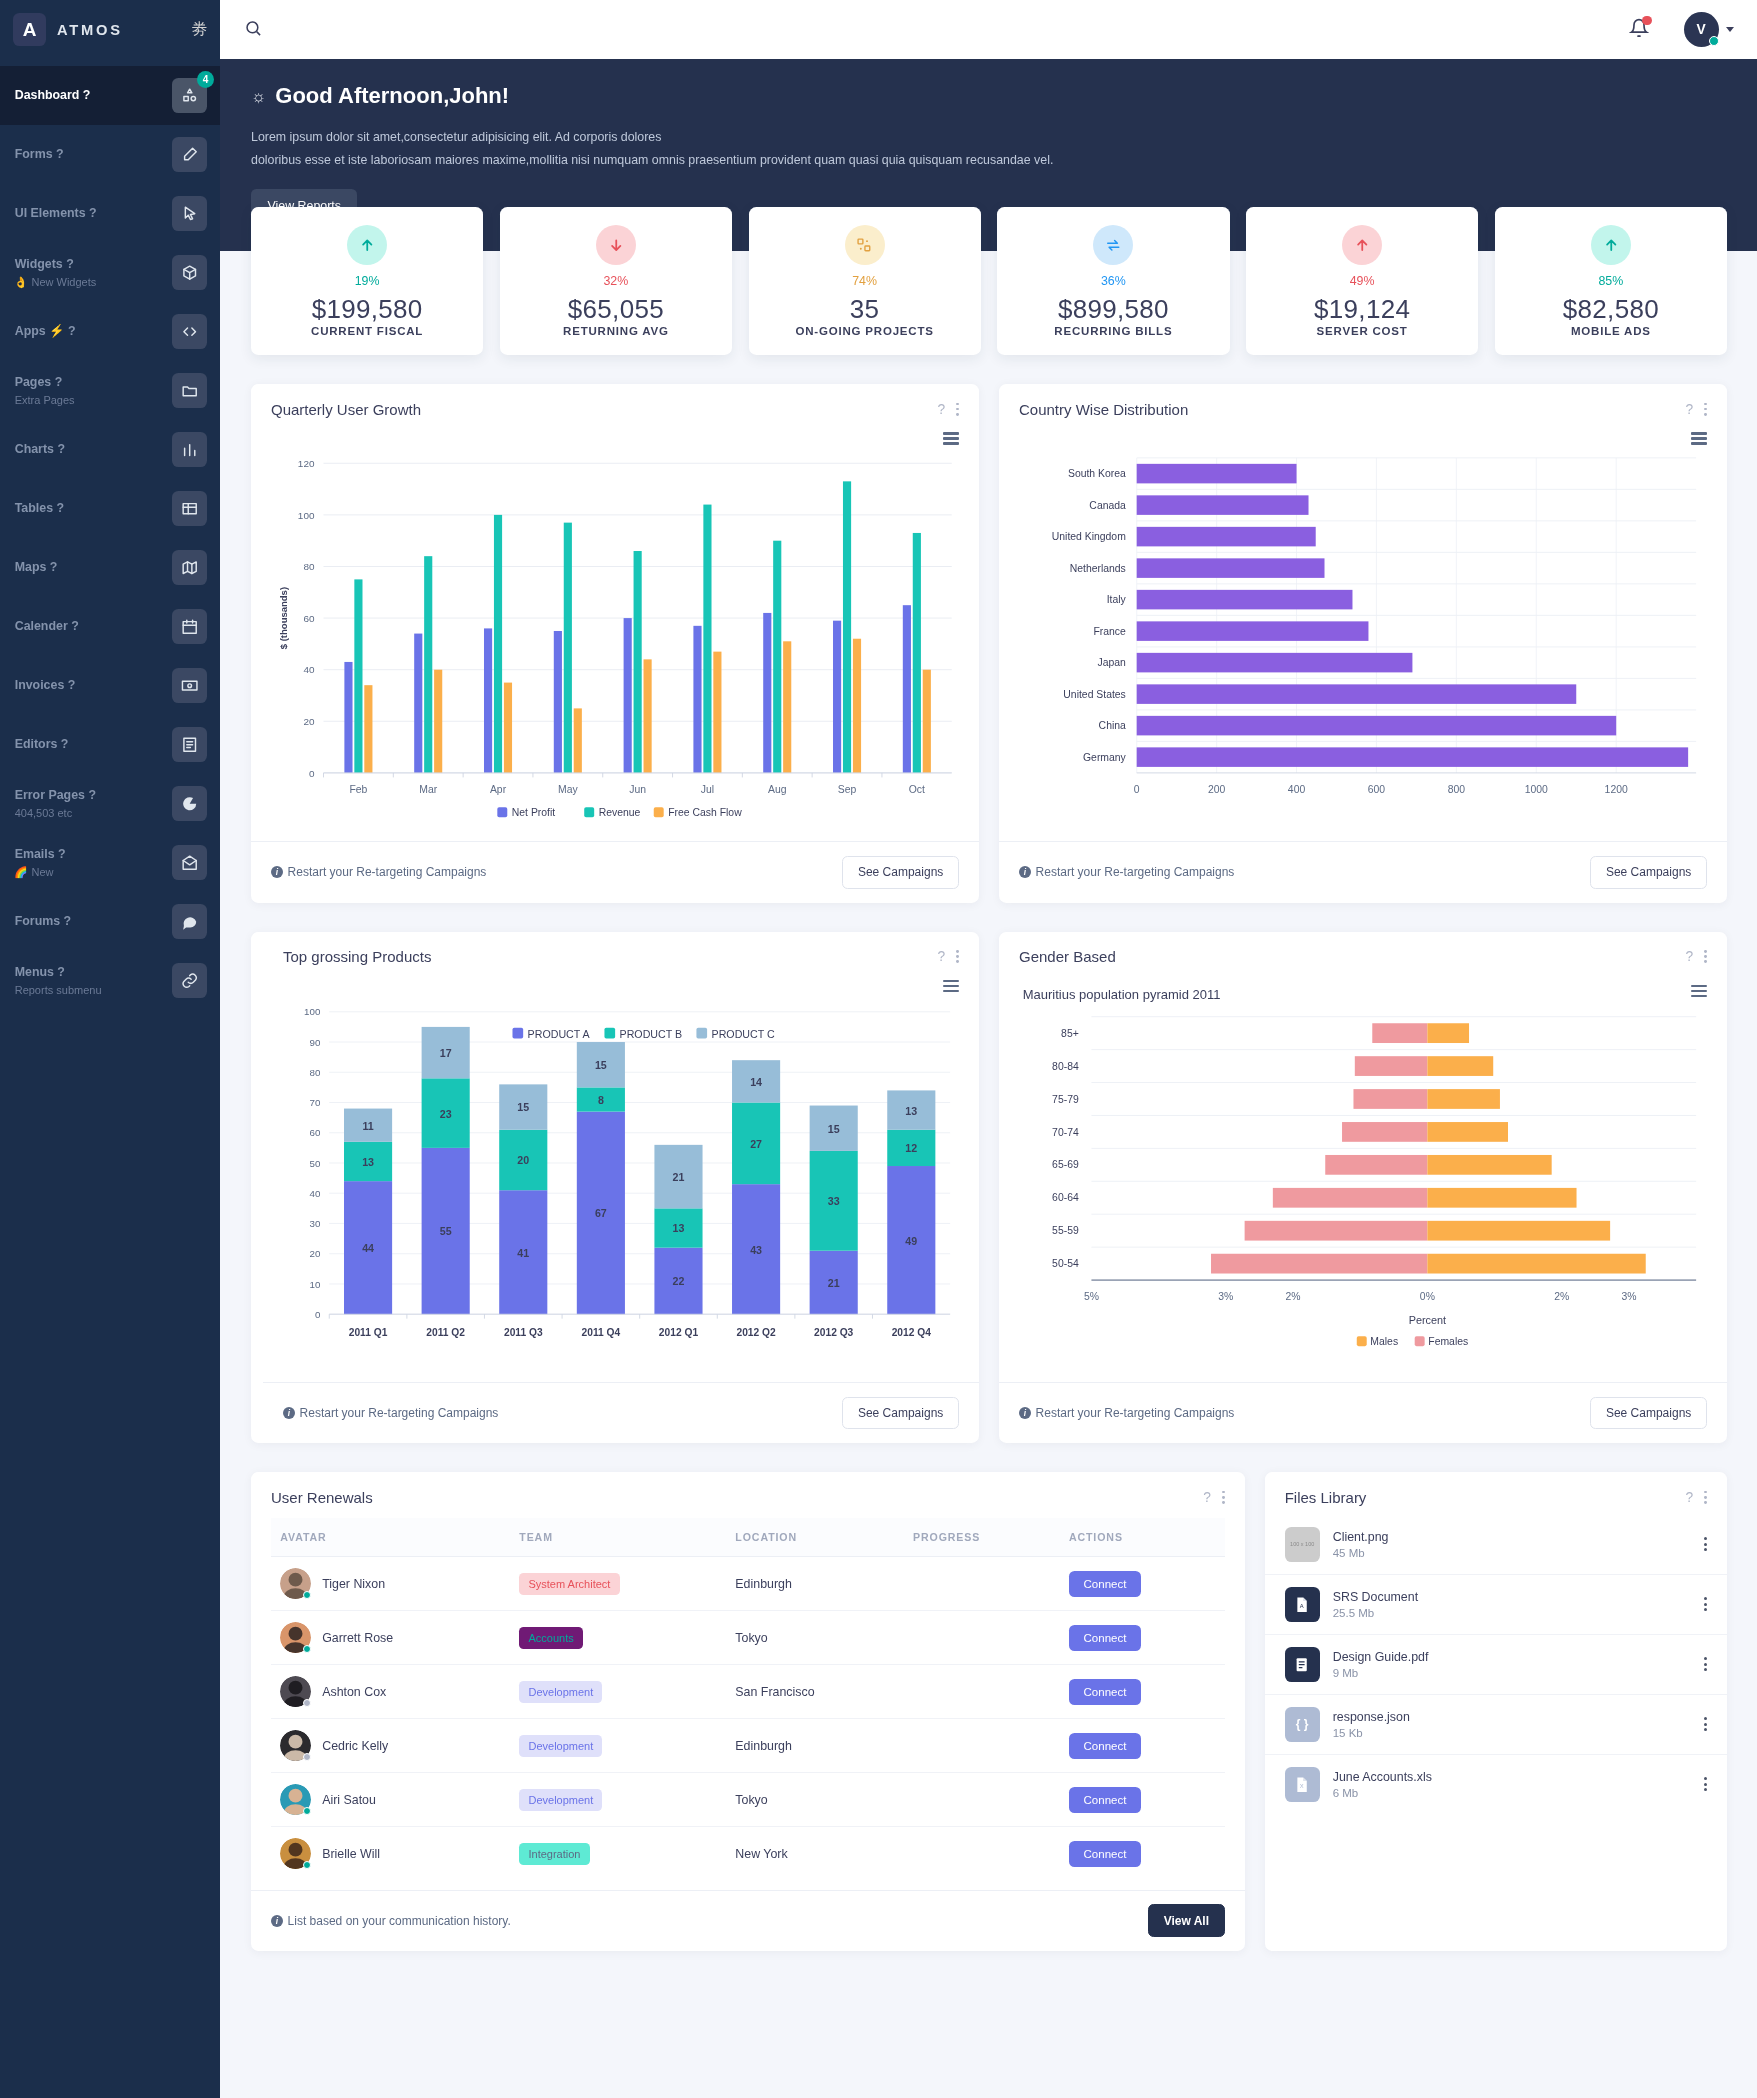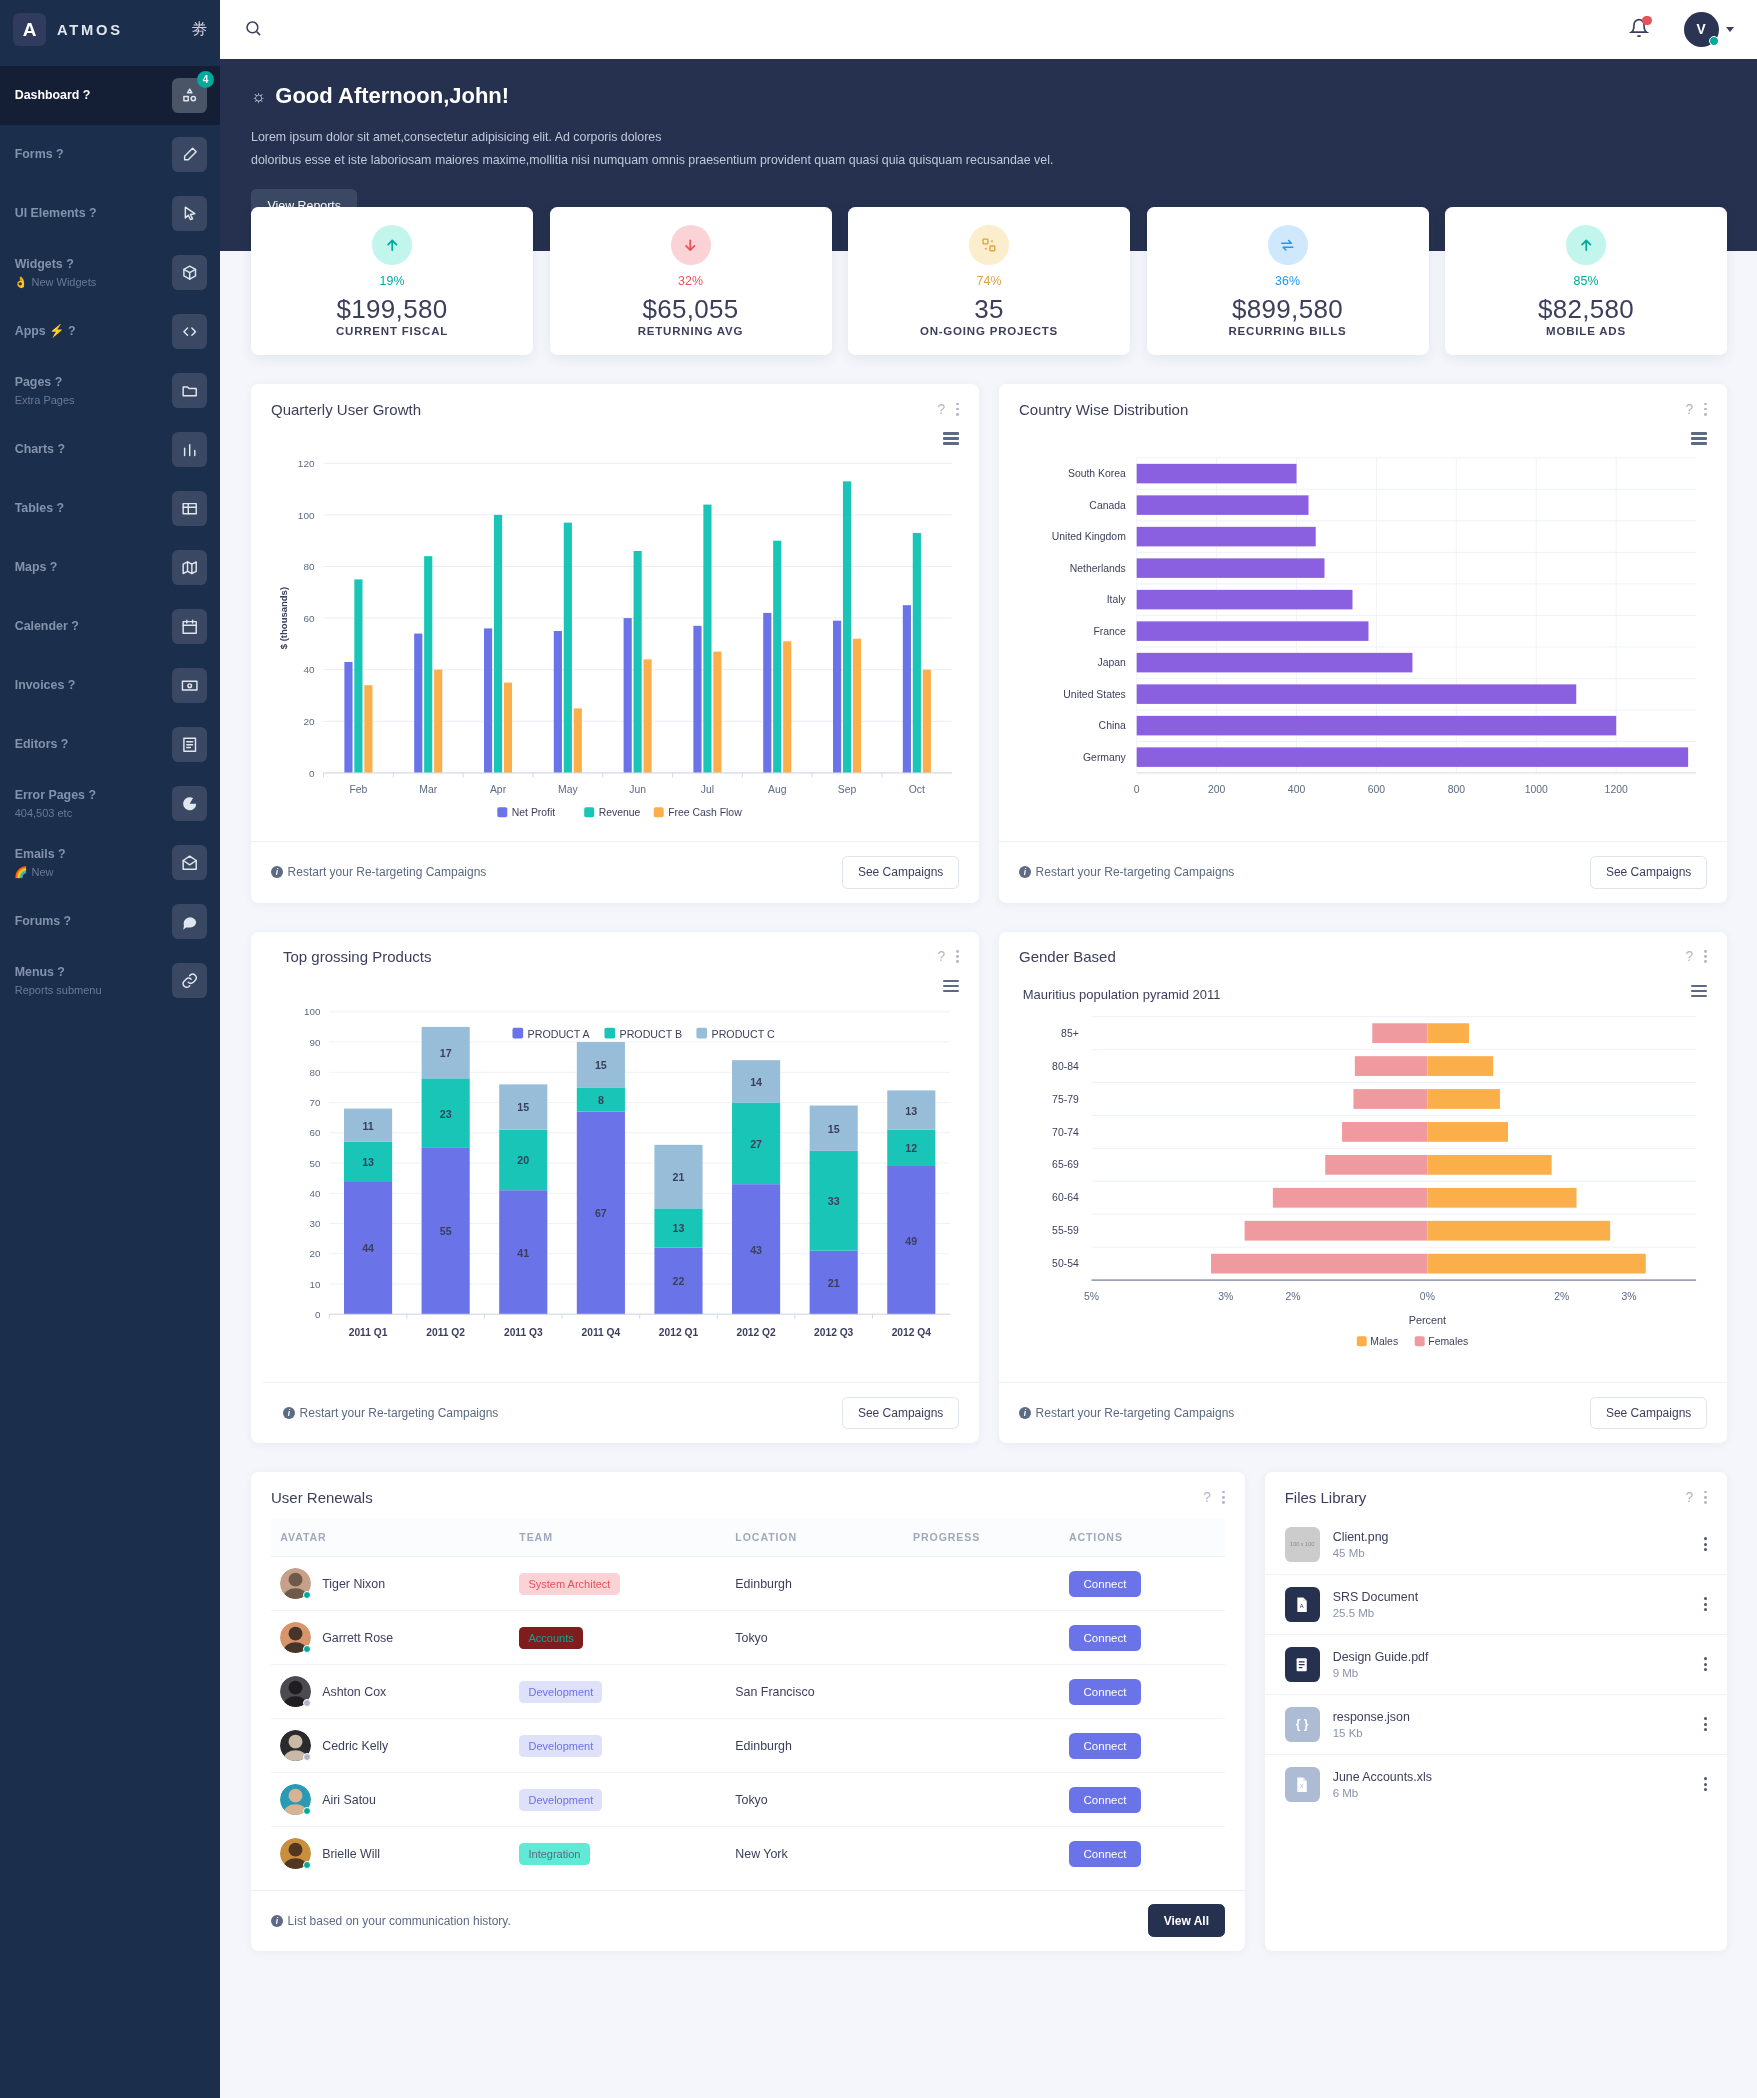--- a/index.html
+++ b/index.html
@@ -467,20 +467,30 @@
         </div>
         <div class="kpi">
           <div class="kpi-ico" style="background:#cfe8fb;color:#2196f3">
             <svg viewBox="0 0 24 24" stroke="#2196f3">
               <path d="M4 9h14l-4-4M20 15H6l4 4" stroke-width="2.2" fill="none" stroke-linecap="round" stroke-linejoin="round"></path>
             </svg>
           </div>
           <div class="kpi-pct" style="color:#2196f3">36%</div>
           <div class="kpi-val">$899,580</div>
           <div class="kpi-lab">RECURRING BILLS</div>
+        </div>
+        <div class="kpi">
+          <div class="kpi-ico" style="background:#fbd3d6;color:#e7515a">
+            <svg viewBox="0 0 24 24" stroke="#e7515a">
+              <path d="M12 19V6M6 11l6-6 6 6" stroke-width="2.6" fill="none" stroke-linecap="round" stroke-linejoin="round"></path>
+            </svg>
+          </div>
+          <div class="kpi-pct" style="color:#e7515a">49%</div>
+          <div class="kpi-val">$19,124</div>
+          <div class="kpi-lab">SERVER COST</div>
         </div>
         <div class="kpi">
           <div class="kpi-ico" style="background:#c2f5ec;color:#00ab9b">
             <svg viewBox="0 0 24 24" stroke="#00ab9b">
               <path d="M12 19V6M6 11l6-6 6 6" stroke-width="2.6" fill="none" stroke-linecap="round" stroke-linejoin="round"></path>
             </svg>
           </div>
           <div class="kpi-pct" style="color:#00ab9b">85%</div>
           <div class="kpi-val">$82,580</div>
           <div class="kpi-lab">MOBILE ADS</div>
@@ -937,21 +947,21 @@
                             <rect width="40" height="40" fill="#d9956a"></rect>
                             <circle cx="20" cy="15" r="9" fill="#46342c"></circle>
                             <ellipse cx="20" cy="37" rx="15" ry="11" fill="#46342c"></ellipse>
                           </g>
                         </svg>
                         <span class="st" style="background:#00ab9b"></span>
                       </span>
                       <span>Garrett Rose</span>
                     </div>
                   </td>
-                  <td><span class="badge" style="background:#7f1d1d;color:#00ab9b">Accounts</span></td>
+                  <td><span class="badge" style="background:#701a75;color:#00ab9b">Accounts</span></td>
                   <td>Tokyo</td>
                   <td><span class="pbar"><i style="width:80%"></i></span></td>
                   <td><button class="connect">Connect</button></td>
                 </tr>
                 <tr>
                   <td>
                     <div class="usercell">
                       <span class="uavatar">
                         <svg class="face" viewBox="0 0 40 40">
                           <defs>

